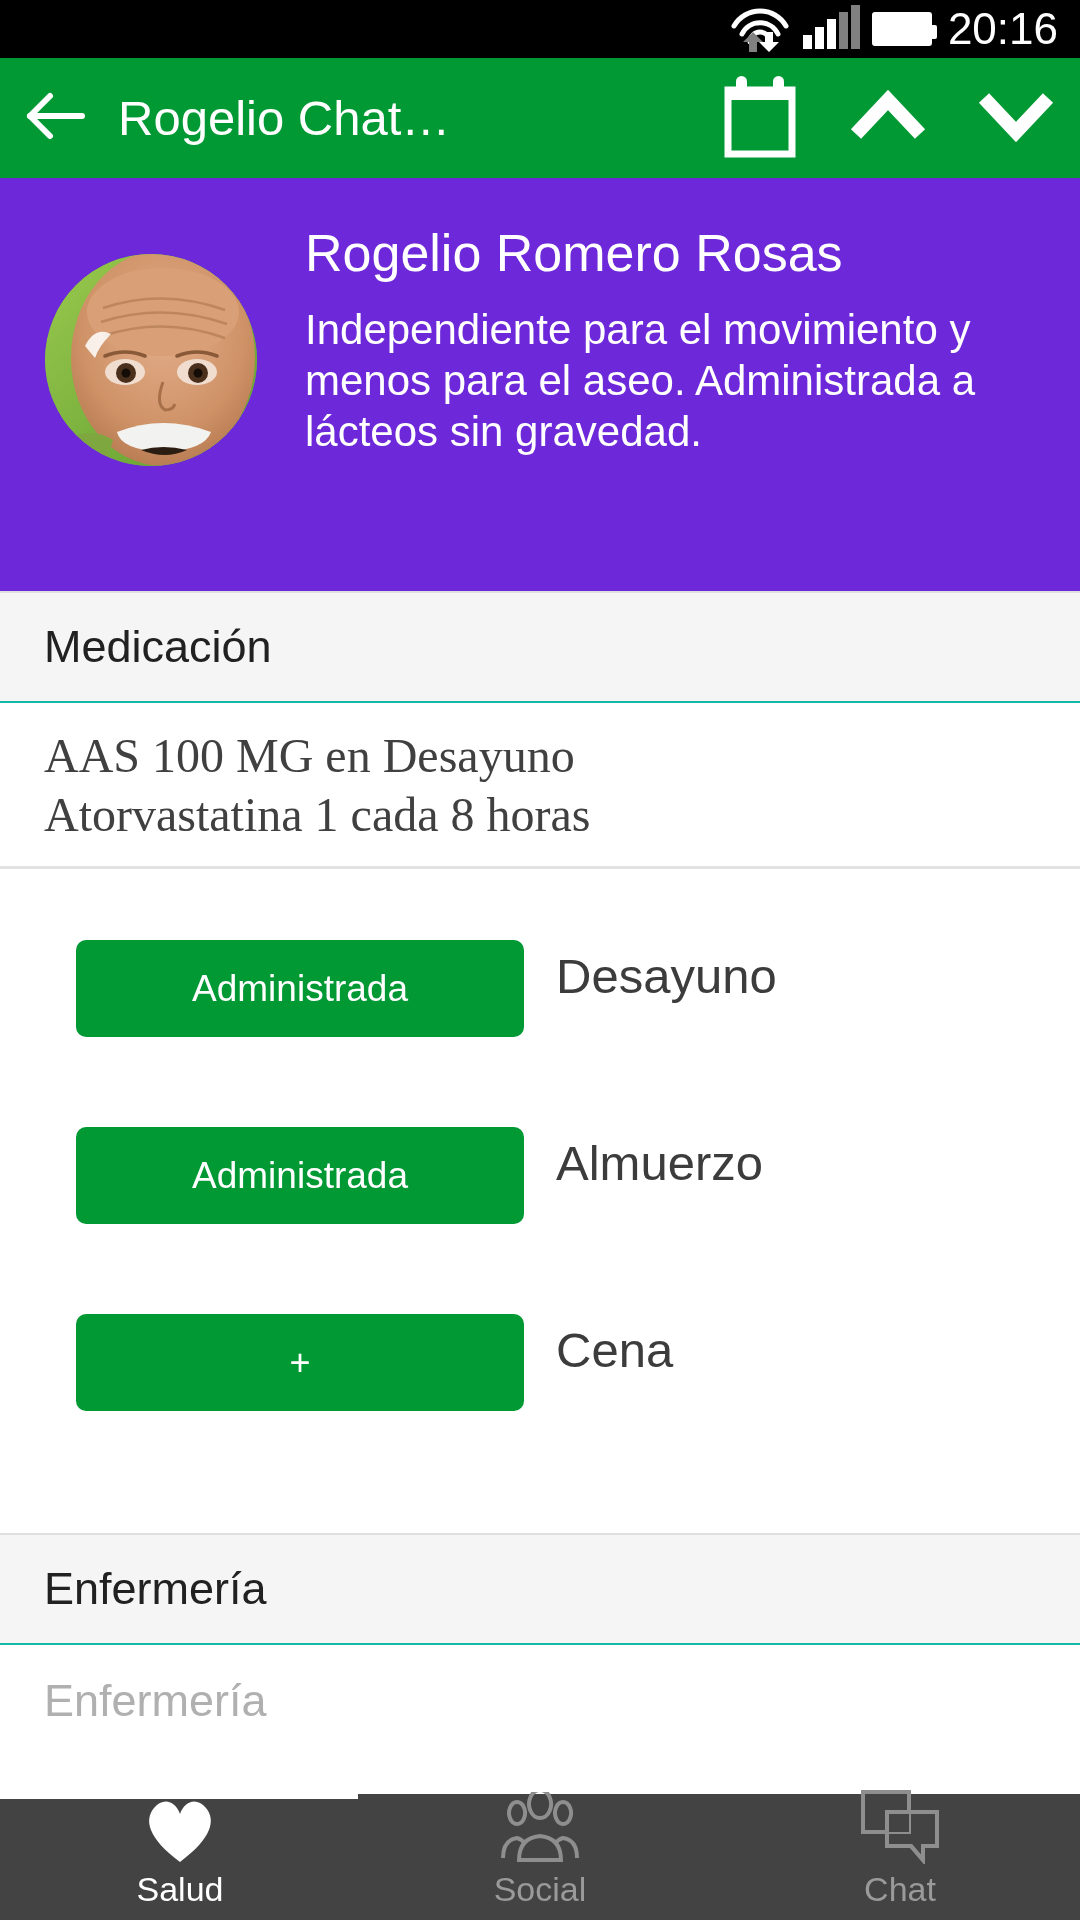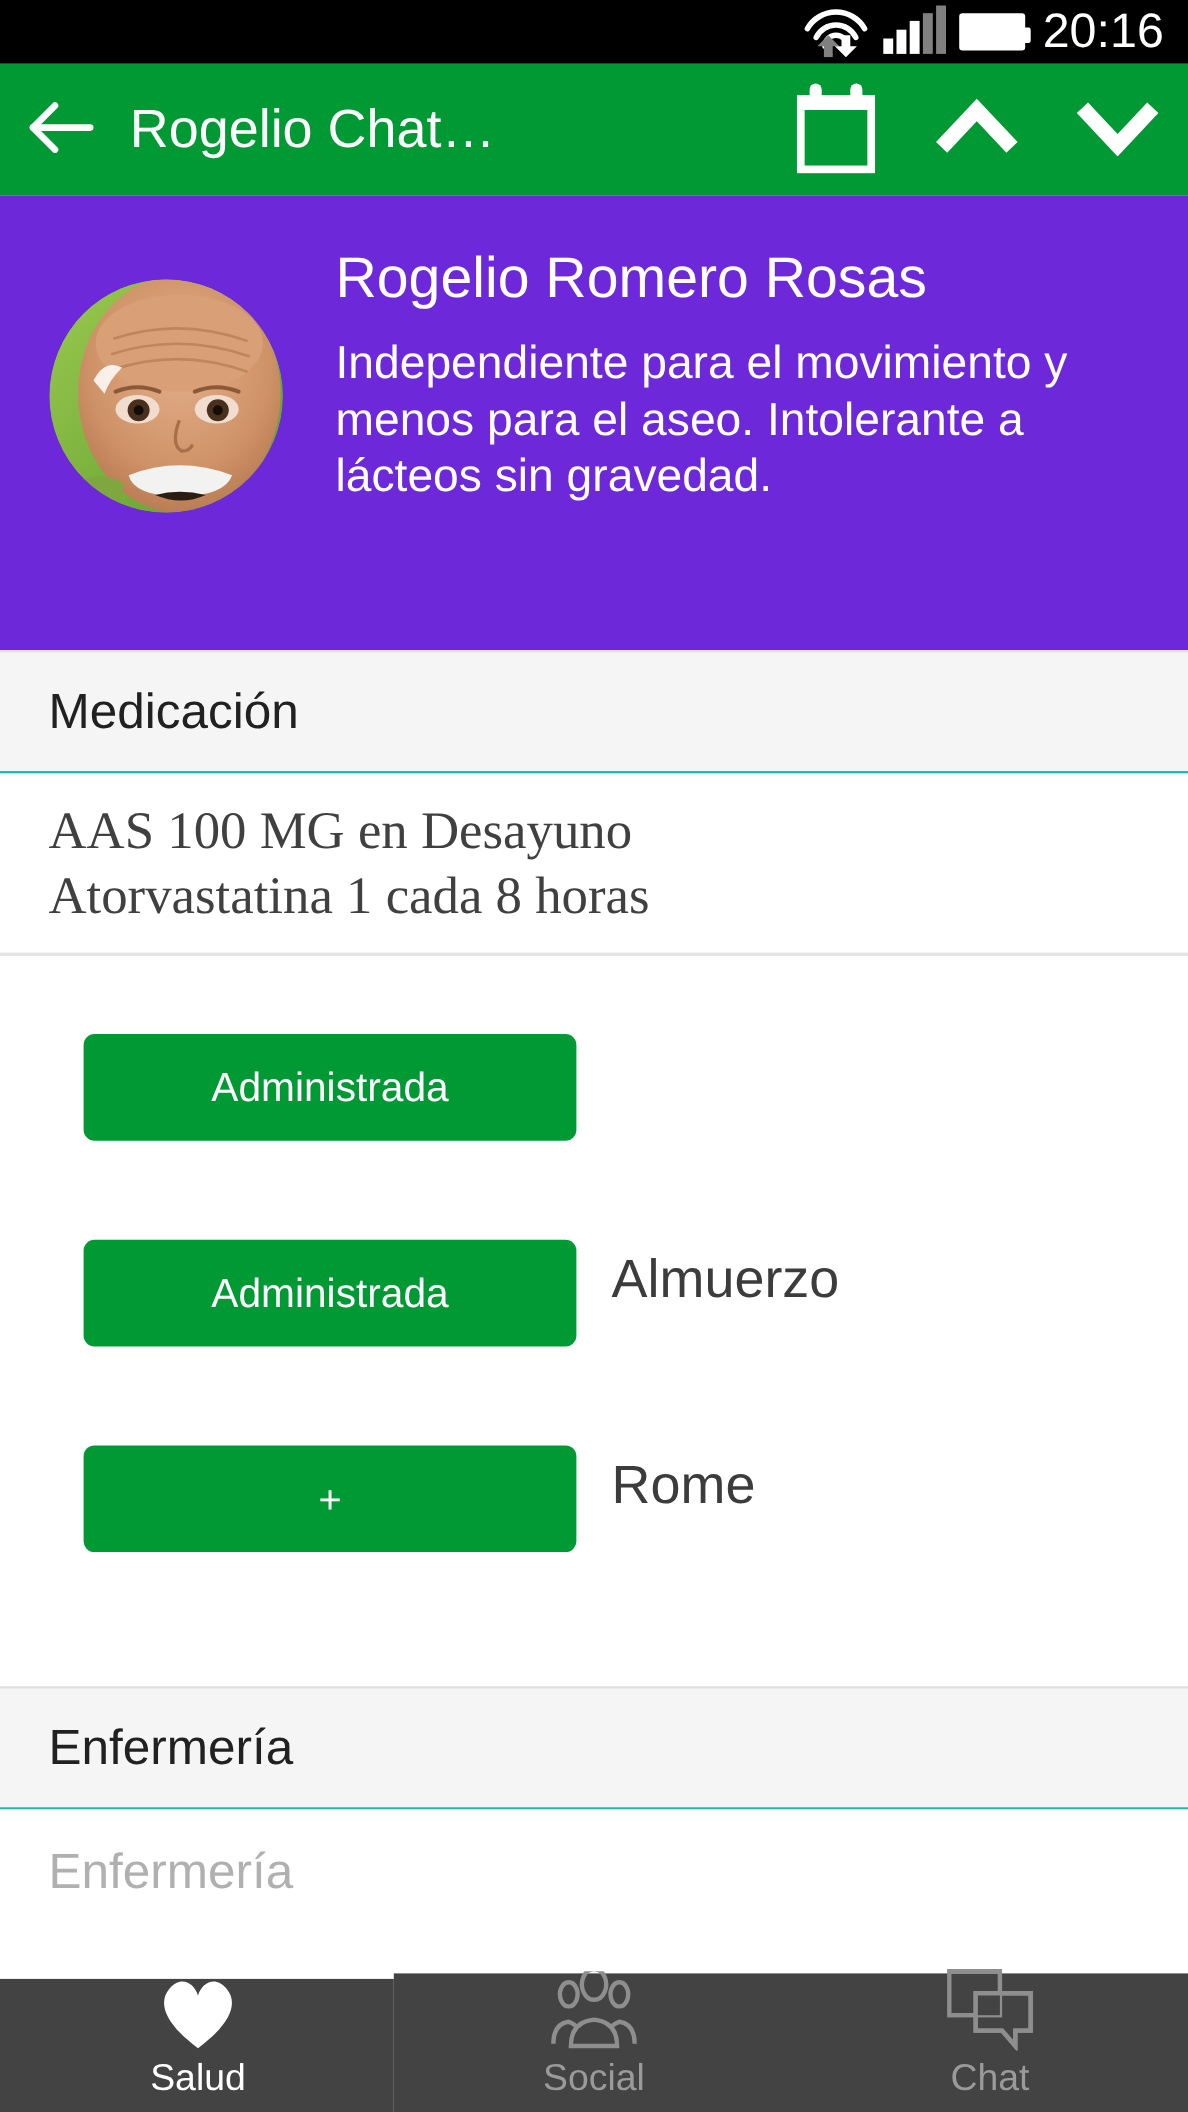--- a/index.html
+++ b/index.html
@@ -267,47 +267,48 @@
           <path d="M118 128 Q110 150 120 156 Q128 156 130 150" fill="none" stroke="#a87049" stroke-width="3"></path>
           <path d="M72 178 Q118 160 166 178 Q160 196 118 198 Q76 196 72 178" fill="#f2f2f0"></path>
           <path d="M96 196 Q118 190 142 196 Q120 206 96 196" fill="#2b1d12"></path>
           <path d="M8 196 Q40 168 68 186 L60 212 L8 212 Z" fill="#7ea83f"></path>
         </g>
       </svg>
     </div>
 
     <div class="p-info">
       <div class="p-name">Rogelio Romero Rosas</div>
-      <div class="p-desc">Independiente para el movimiento y menos para el aseo. Intolerante a lácteos sin gravedad.</div>
+      <div class="p-desc">Independiente para el movimiento y menos para el aseo. Administrada a lácteos sin gravedad.</div>
     </div>
   </div>
 
   <div class="sec-head" style="top:591px">
     <span class="lbl">Medicación</span>
   </div>
 
   <div class="med-list" style="top:705px">
     <div class="med-line">AAS 100 MG en Desayuno</div>
     <div class="med-line">Atorvastatina 1 cada 8 horas</div>
   </div>
 
   <div class="dose-rows" style="top:912px">
 
     <div class="dose-row">
       <button class="dose-btn">Administrada</button>
+      <span class="dose-label">Desayuno</span>
     </div>
 
     <div class="dose-row">
       <button class="dose-btn">Administrada</button>
       <span class="dose-label">Almuerzo</span>
     </div>
 
     <div class="dose-row">
       <button class="dose-btn plus">+</button>
-      <span class="dose-label">Rome</span>
+      <span class="dose-label">Cena</span>
     </div>
   </div>
 
   <div class="sec-head" style="top:1533px">
     <span class="lbl">Enfermería</span>
   </div>
 
   <div class="nurse-field" style="top:1645px">
     <span class="ph">Enfermería</span>
   </div>

